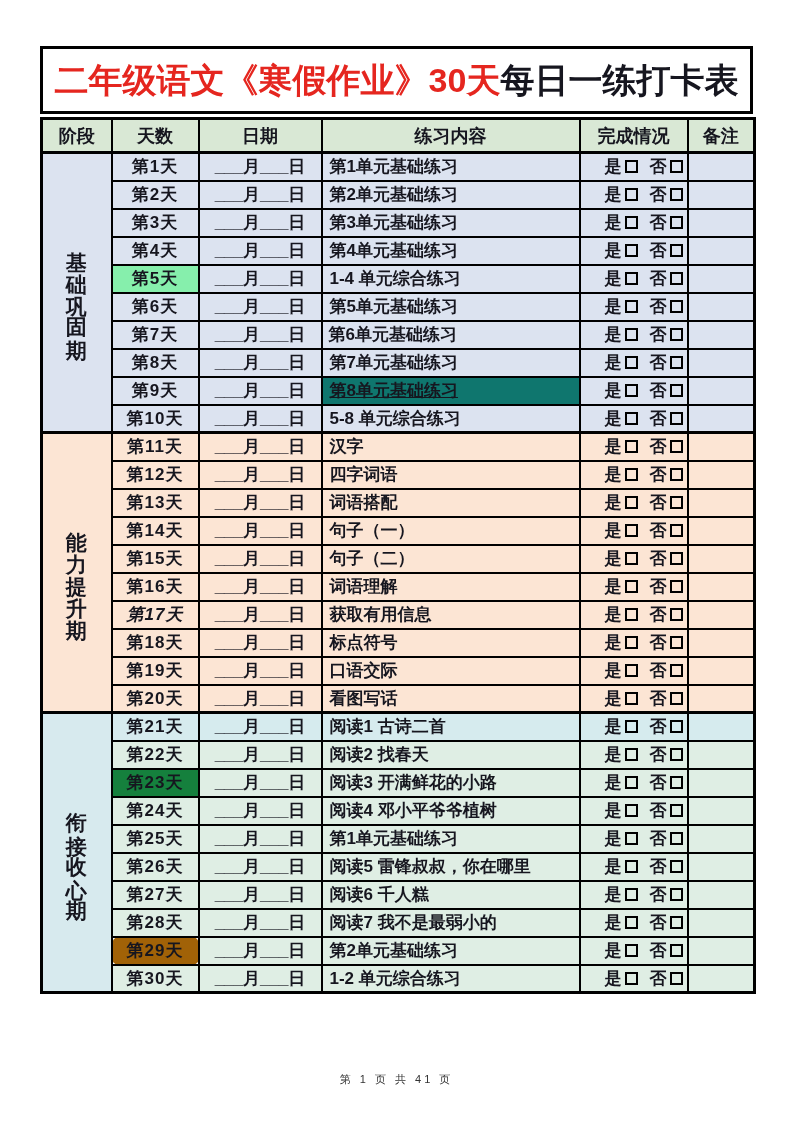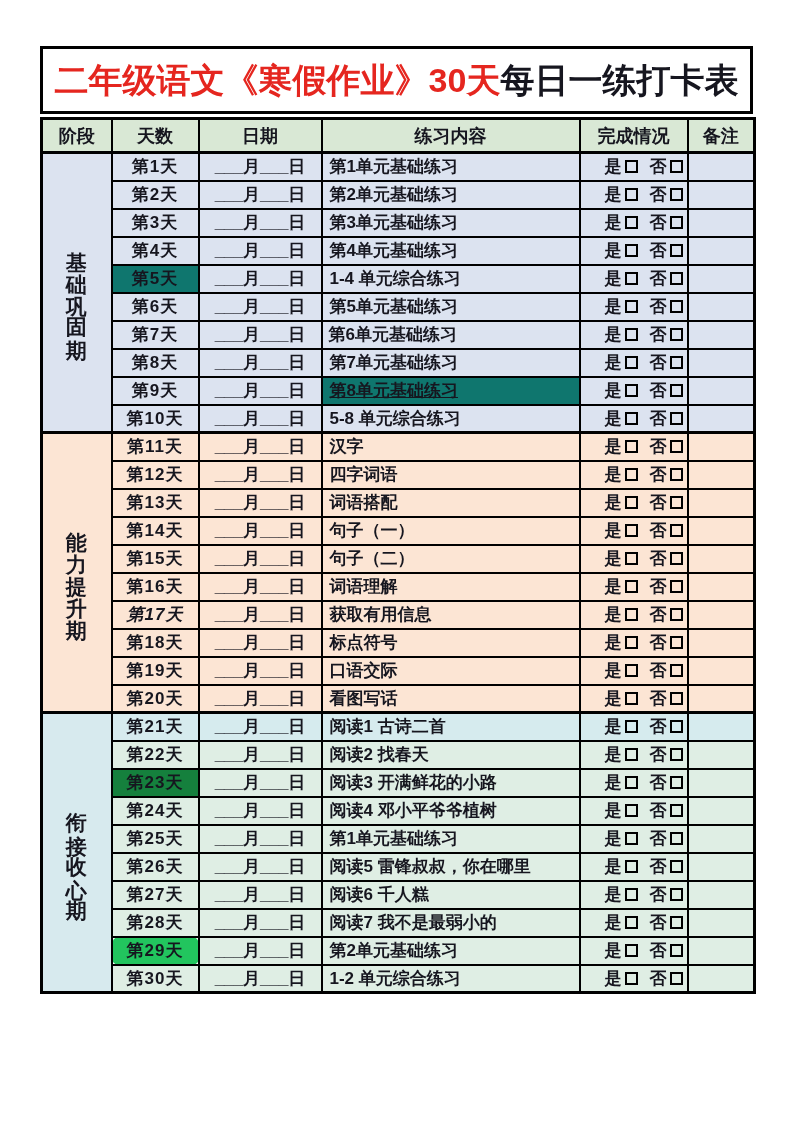--- a/index.html
+++ b/index.html
@@ -133,21 +133,21 @@
           <td class="note-cell" style="background: rgb(220, 227, 240);"></td>
         </tr>
         <tr>
           <td class="day-cell" style="background: rgb(220, 227, 240);">第4天</td>
           <td class="date-cell" style="background: rgb(220, 227, 240);">___月___日</td>
           <td class="content-cell" style="background: rgb(220, 227, 240);">第4单元基础练习</td>
           <td class="completion-cell" style="background: rgb(220, 227, 240);"><span>是</span><span class="box"></span><span class="pair-gap"></span><span>否</span><span class="box"></span></td>
           <td class="note-cell" style="background: rgb(220, 227, 240);"></td>
         </tr>
         <tr>
-          <td class="day-cell" style="background: #0f766e;">第5天</td>
+          <td class="day-cell" style="background: #86efac;">第5天</td>
           <td class="date-cell" style="background: rgb(220, 227, 240);">___月___日</td>
           <td class="content-cell" style="background: rgb(220, 227, 240);">1-4 单元综合练习</td>
           <td class="completion-cell" style="background: rgb(220, 227, 240);"><span>是</span><span class="box"></span><span class="pair-gap"></span><span>否</span><span class="box"></span></td>
           <td class="note-cell" style="background: rgb(220, 227, 240);"></td>
         </tr>
         <tr>
           <td class="day-cell" style="background: rgb(220, 227, 240);">第6天</td>
           <td class="date-cell" style="background: rgb(220, 227, 240);">___月___日</td>
           <td class="content-cell" style="background: rgb(220, 227, 240);">第5单元基础练习</td>
           <td class="completion-cell" style="background: rgb(220, 227, 240);"><span>是</span><span class="box"></span><span class="pair-gap"></span><span>否</span><span class="box"></span></td>
@@ -303,30 +303,31 @@
           <td class="note-cell" style="background: rgb(223, 238, 228);"></td>
         </tr>
         <tr>
           <td class="day-cell" style="background: rgb(223, 238, 228); text-align: center;">第28天</td>
           <td class="date-cell" style="background: rgb(223, 238, 228);">___月___日</td>
           <td class="content-cell" style="background: rgb(223, 238, 228);">阅读7 我不是最弱小的</td>
           <td class="completion-cell" style="background: rgb(223, 238, 228);"><span>是</span><span class="box"></span><span class="pair-gap"></span><span>否</span><span class="box"></span></td>
           <td class="note-cell" style="background: rgb(223, 238, 228);"></td>
         </tr>
         <tr>
-          <td class="day-cell" style="background: #22c55e; border-radius: 7px;">第29天</td>
+          <td class="day-cell" style="background: #a16207; border-radius: 7px;">第29天</td>
           <td class="date-cell" style="background: rgb(223, 238, 228);">___月___日</td>
           <td class="content-cell" style="background: rgb(223, 238, 228);">第2单元基础练习</td>
           <td class="completion-cell" style="background: rgb(223, 238, 228);"><span>是</span><span class="box"></span><span class="pair-gap"></span><span>否</span><span class="box"></span></td>
           <td class="note-cell" style="background: rgb(223, 238, 228);"></td>
         </tr>
         <tr>
           <td class="day-cell" style="background: rgb(223, 238, 228);">第30天</td>
           <td class="date-cell" style="background: rgb(223, 238, 228);">___月___日</td>
           <td class="content-cell" style="background: rgb(223, 238, 228);">1-2 单元综合练习</td>
           <td class="completion-cell" style="background: rgb(223, 238, 228);"><span>是</span><span class="box"></span><span class="pair-gap"></span><span>否</span><span class="box"></span></td>
           <td class="note-cell" style="background: rgb(223, 238, 228);"></td>
         </tr>
       </tbody>
   </table>
 
+  <div class="footer">第 1 页 共 41 页</div>
 
 </div>
 
 </body></html>

